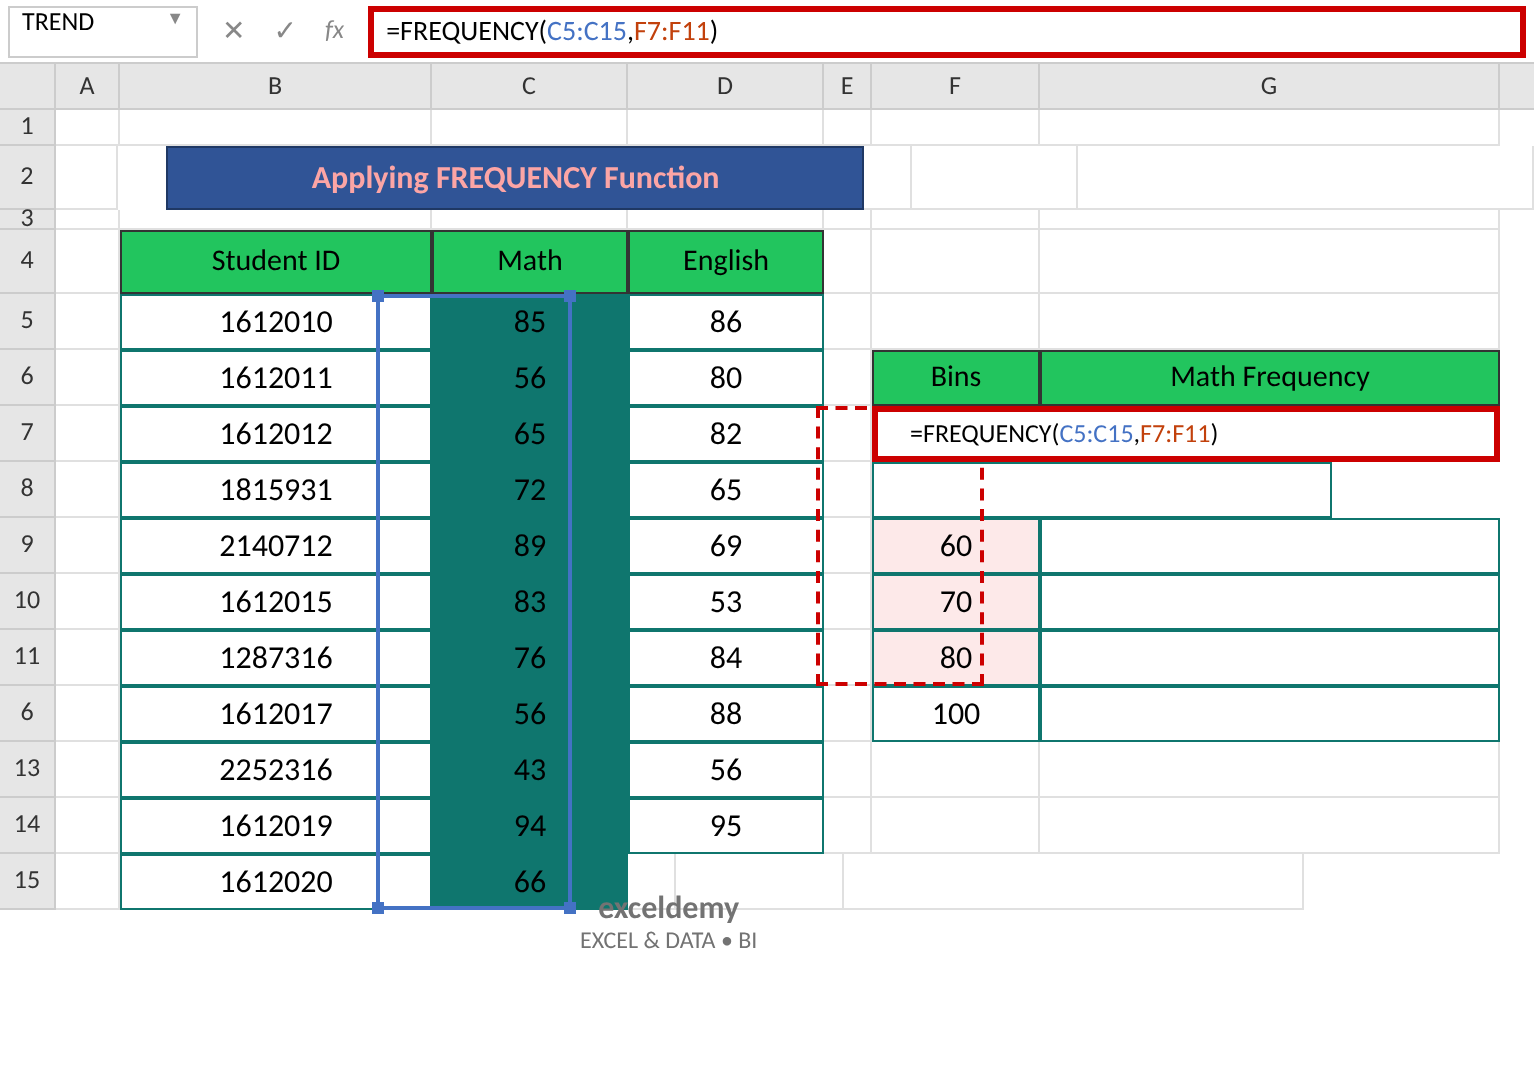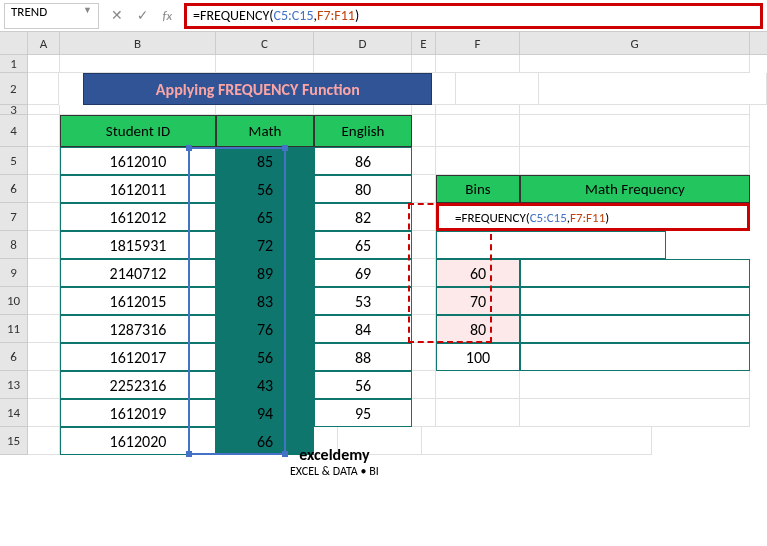--- a/index.html
+++ b/index.html
@@ -44,21 +44,21 @@
     .formula-cell { border: 3px solid #c00; font-size: 13px; justify-content: flex-start; padding-left: 4px; white-space: nowrap; overflow: visible; z-index: 5; position: relative; }
     .formula-cell-inner { position: absolute; left: 16px; white-space: nowrap; }
     
     .blue-sel { border: 2px solid #4472c4; position: absolute; pointer-events: none; z-index: 3; }
     .red-sel { border: 2px dashed #c00; position: absolute; pointer-events: none; z-index: 3; }
     .sel-handle { width: 6px; height: 6px; background: #4472c4; position: absolute; }
     
     .c-blue { color: #4472c4; }
     .c-red { color: #c2410c; }
     
-    .watermark { position: absolute; left: 290px; top: 445px; color: #000000; font-size: 12px; text-align: center; z-index: 0; pointer-events: none; }
+    .watermark { position: absolute; left: 290px; top: 445px; color: #737373; font-size: 12px; text-align: center; z-index: 0; pointer-events: none; }
     .watermark .wm-brand { font-size: 16px; font-weight: bold; }
     
     .grid-area { position: relative; }
   </style>
 </head>
 <body>
 
 <div class="formula-bar">
   <div class="name-box">
     <span class="name-box-text">TREND</span>

